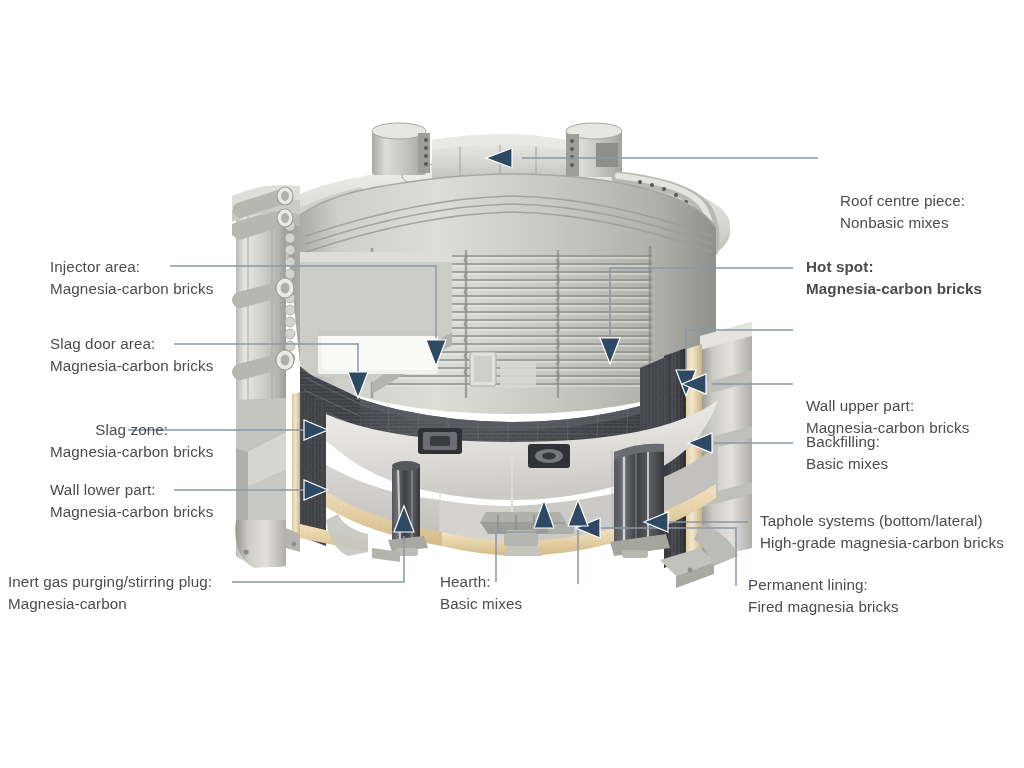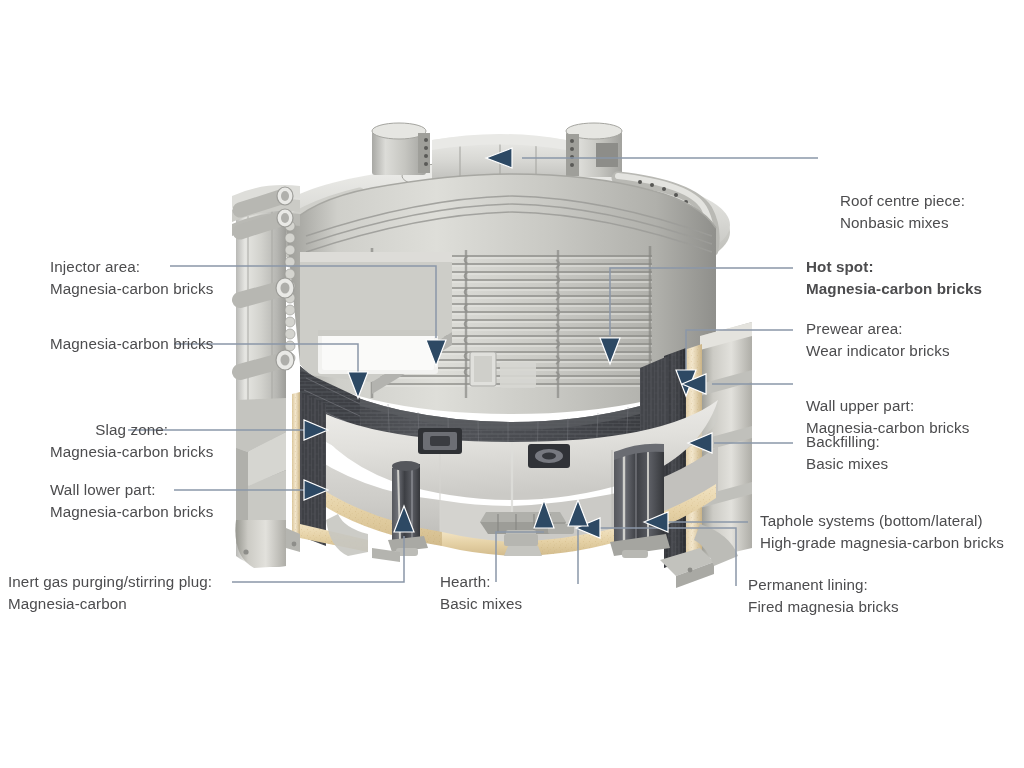--- a/index.html
+++ b/index.html
@@ -618,24 +618,20 @@
   <div class="label right" style="left:840px; top:146px;margin-top:44px;">
     <span class="l1">Roof centre piece:</span>
     <span class="l2">Nonbasic mixes</span>
   </div>
 
   <div class="label right" style="left:806px; top:256px;font-weight:bold;">
     <span class="l1">Hot spot:</span>
     <span class="l2">Magnesia-carbon bricks</span>
   </div>
 
-  <div class="label right" style="left:806px; top:318px;">
-    <span class="l1">Prewear area:</span>
-    <span class="l2">Wear indicator bricks</span>
-  </div>
 
   <div class="label right" style="left:806px; top:372px;margin-top:23px;">
     <span class="l1">Wall upper part:</span>
     <span class="l2">Magnesia-carbon bricks</span>
   </div>
 
   <div class="label right" style="left:806px; top:431px;">
     <span class="l1">Backfilling:</span>
     <span class="l2">Basic mixes</span>
   </div>
@@ -649,20 +645,21 @@
     <span class="l1">Taphole systems (bottom/lateral)</span>
     <span class="l2">High-grade magnesia-carbon bricks</span>
   </div>
 
   <div class="label left" style="left:50px; top:256px;">
     <span class="l1">Injector area:</span>
     <span class="l2">Magnesia-carbon bricks</span>
   </div>
 
   <div class="label left" style="left:50px; top:333px;">
+    <span class="l1">Slag door area:</span>
     <span class="l2">Magnesia-carbon bricks</span>
   </div>
 
   <div class="label left" style="left:50px; top:419px;text-align:center;">
     <span class="l1">Slag zone:</span>
     <span class="l2">Magnesia-carbon bricks</span>
   </div>
 
   <div class="label left" style="left:50px; top:479px;">
     <span class="l1">Wall lower part:</span>

